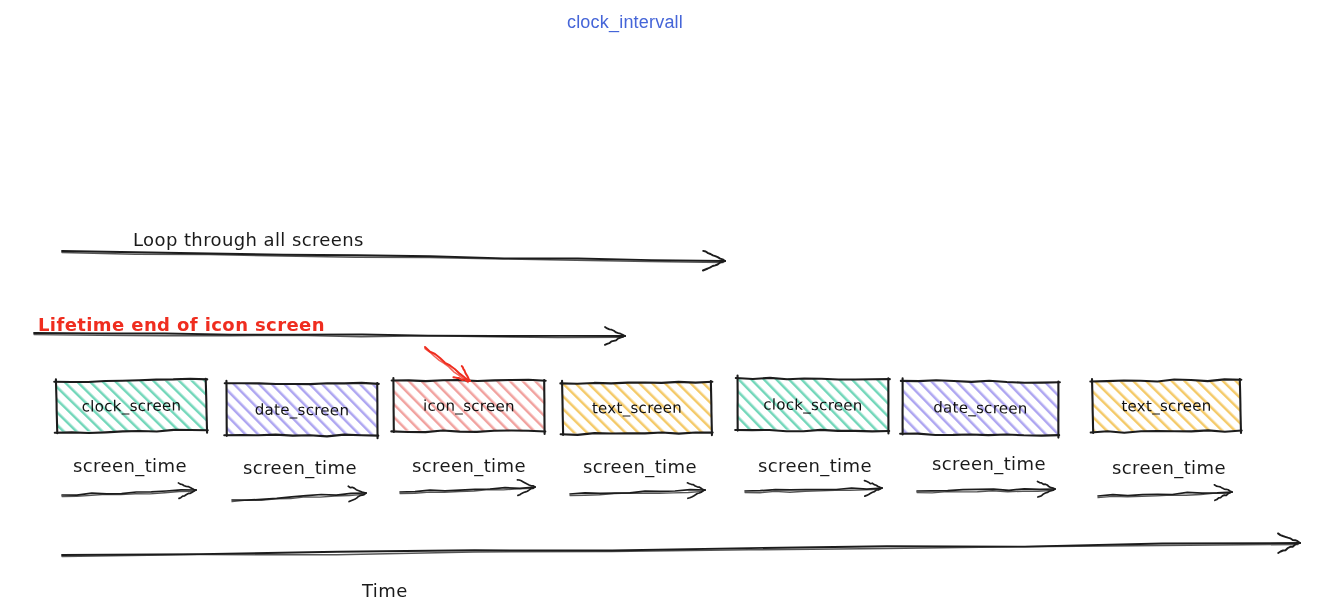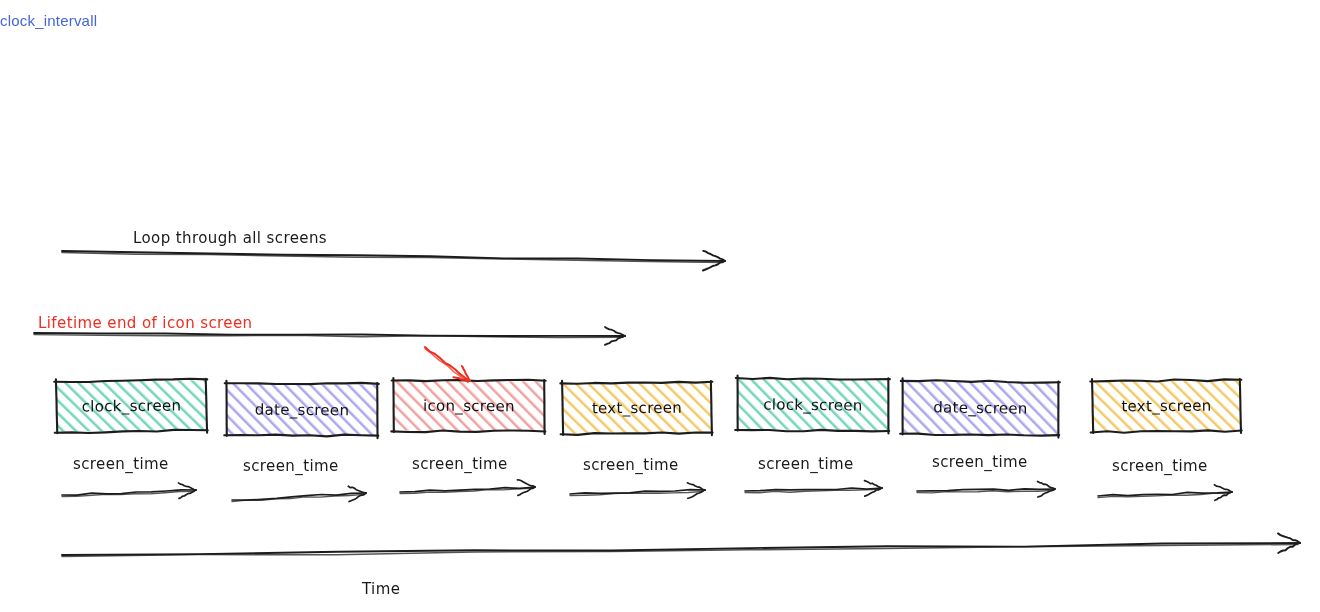--- a/index.html
+++ b/index.html
@@ -2,31 +2,31 @@
 <html><head>
 <meta charset="utf-8">
 <style>
   html,body{margin:0;padding:0;background:#ffffff;}
   body{
     width:1320px;height:612px;position:relative;overflow:hidden;
     font-family:"DejaVu Sans", sans-serif;
   }
   #stage{position:absolute;left:0;top:0;width:1320px;height:612px;}
   .title{
-    position:absolute;left:0;top:12px;width:1250px;text-align:left;
+    position:absolute;left:0;top:12px;width:1250px;text-align:center;
     font-family:"Liberation Sans", sans-serif;
-    font-size:15px;color:#4565d8;letter-spacing:.2px;
+    font-size:18px;color:#4565d8;letter-spacing:.2px;
   }
   .hand{
     font-family:"DejaVu Sans", sans-serif;
-    font-size:15px;color:#1a1a1a;white-space:nowrap;
+    font-size:18px;color:#1a1a1a;white-space:nowrap;
     letter-spacing:.4px;
   }
   .lbl{position:absolute;}
-  .lbl.red{color:#ef2d1f;}
+  .lbl.red{color:#ef2d1f;font-weight:bold;}
   .boxlabel{
     position:absolute;left:0;top:0;width:100%;height:100%;
     display:flex;align-items:center;justify-content:center;
     font-family:"DejaVu Sans", sans-serif;font-size:15px;color:#111;
     letter-spacing:.3px;pointer-events:none;
   }
   .screenbox{position:absolute;}
   svg{position:absolute;left:0;top:0;overflow:visible;}
 </style>
 </head>

